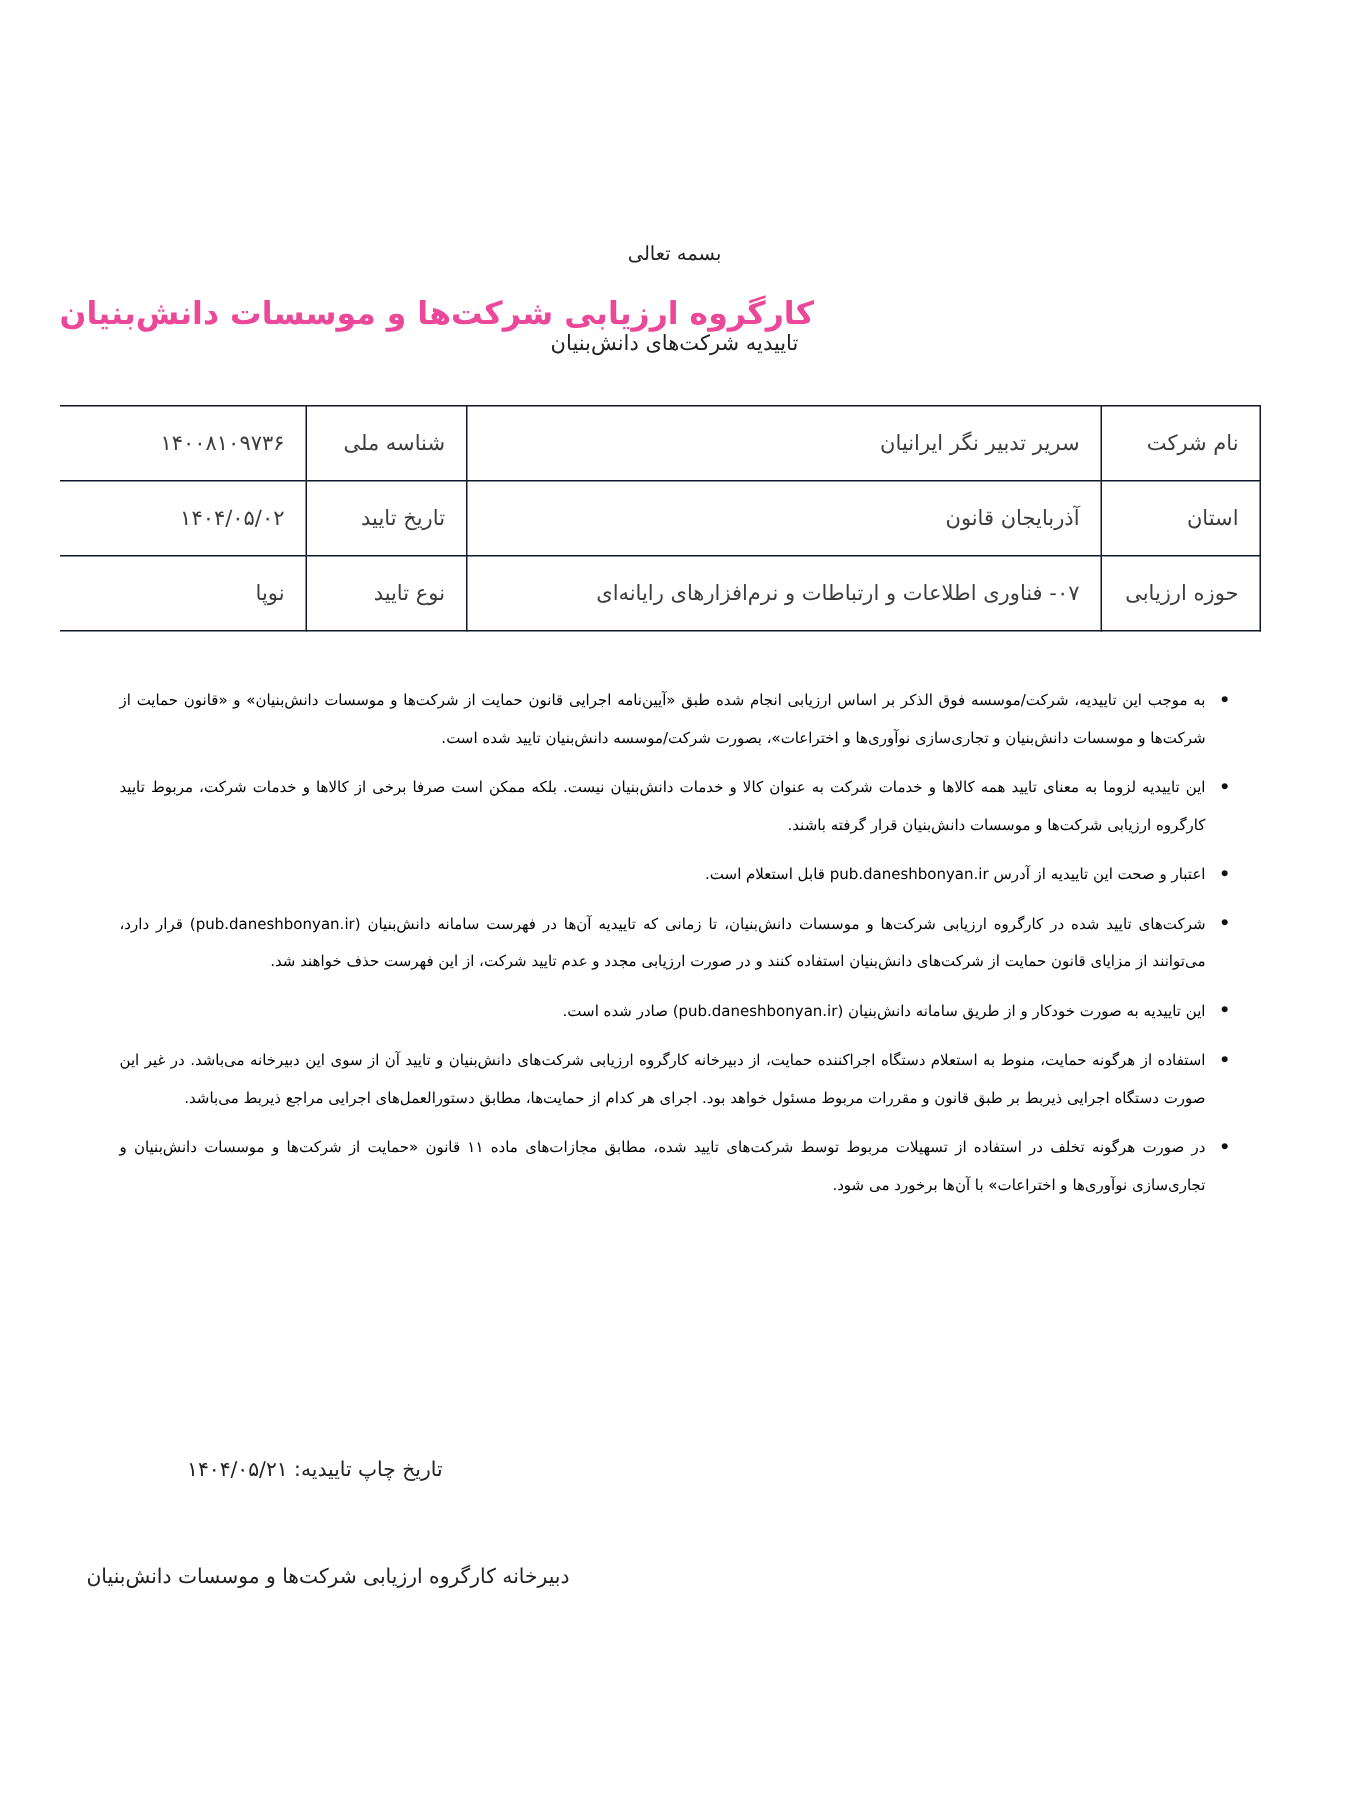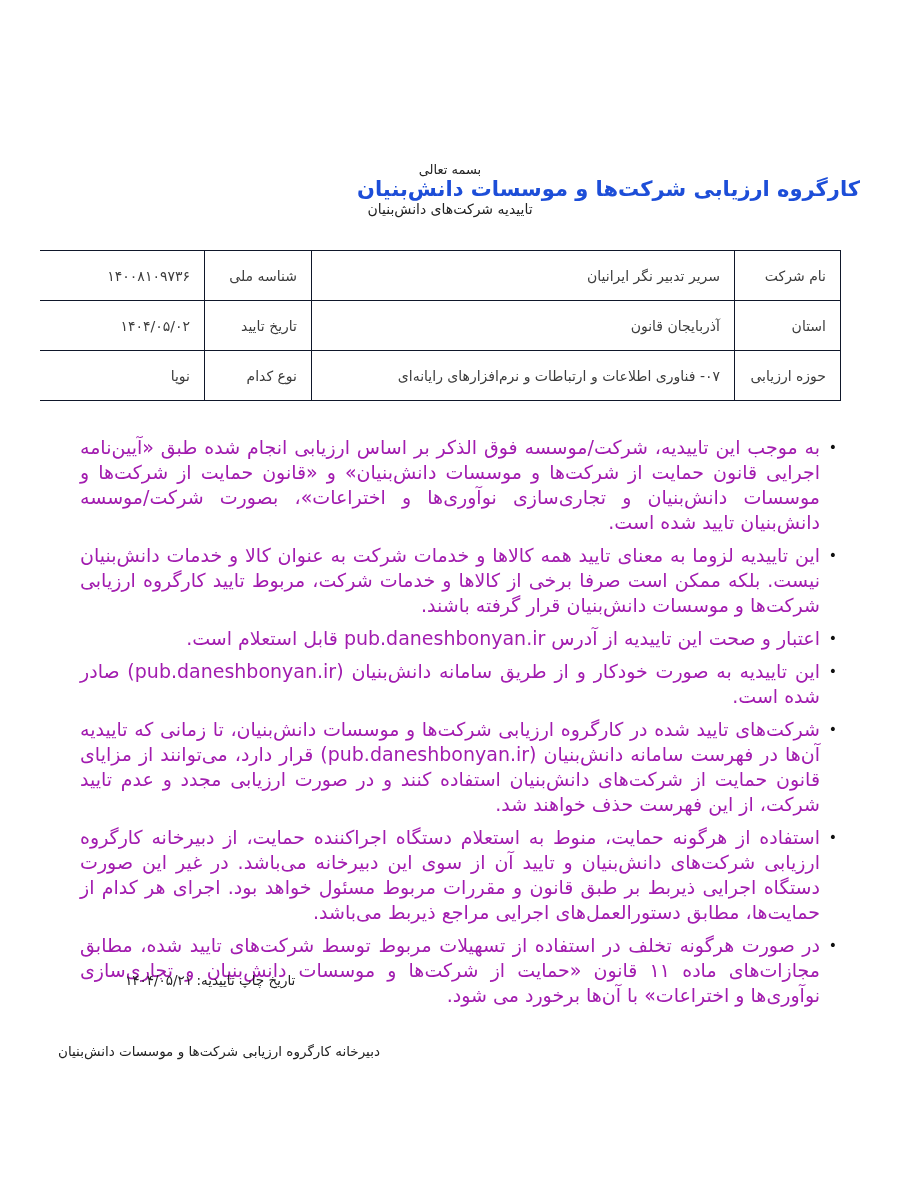--- a/index.html
+++ b/index.html
@@ -5,21 +5,21 @@
   html,body{margin:0;padding:0;background:#ffffff;}
   .page{
     width:820px;height:1200px;position:relative;margin:0 auto;
     background:#ffffff;direction:rtl;overflow:hidden;
     font-family:"DejaVu Sans", sans-serif;color:#1f1f1f;
   }
   .besmele{
     padding-top:162px;text-align:center;font-size:13px;color:#222;
   }
   .doc-title{
-    text-align:right;font-size:21px;font-weight:bold;color:#1d4ed8;
+    margin-top:20px;text-align:left;font-size:21px;font-weight:bold;color:#ec4899;
   }
   .doc-subtitle{
     text-align:center;font-size:14px;color:#222;
   }
   table.cert{
     border-collapse:collapse;table-layout:fixed;
     width:843px;margin:33px 19px 0 38px;
   }
   table.cert td{
     border:1px solid #0f172a;height:49px;padding:0 14px;
@@ -27,22 +27,22 @@
     overflow:hidden;
   }
   col.c-label-r{width:106px}
   col.c-value-r{width:423px}
   col.c-label-l{width:107px}
   col.c-value-l{width:207px}
   ul.bullets{
     list-style:none;margin:34px 40px 0 40px;padding:0;
   }
   ul.bullets li{
-    position:relative;font-size:19px;line-height:25px;
-    text-align:justify;margin:0 0 8px 0;color:#a21caf;
+    position:relative;font-size:10px;line-height:25px;
+    text-align:justify;margin:0 16px 8px 0;color:#000000;
   }
   ul.bullets li::before{
     content:"\2022";
     position:absolute;right:-17px;top:0;
     font-size:14px;color:#111;
   }
   .print-date{
     position:absolute;left:85px;top:972px;
     font-size:13.5px;color:#222;white-space:nowrap;
   }
@@ -78,32 +78,32 @@
       </tr>
       <tr>
         <td>استان</td>
         <td>آذربايجان قانون</td>
         <td>تاریخ تایید</td>
         <td>۱۴۰۴/۰۵/۰۲</td>
       </tr>
       <tr>
         <td>حوزه ارزیابی</td>
         <td>۰۷- فناوری اطلاعات و ارتباطات و نرم‌افزارهای رایانه‌ای</td>
-        <td>نوع کدام</td>
+        <td>نوع تایید</td>
         <td>نوپا</td>
       </tr>
     </tbody>
   </table>
 
   <ul class="bullets">
     <li>به موجب این تاییدیه، شرکت/موسسه فوق الذکر بر اساس ارزیابی انجام شده طبق «آیین‌نامه اجرایی قانون حمایت از شرکت‌ها و موسسات دانش‌بنیان» و «قانون حمایت از شرکت‌ها و موسسات دانش‌بنیان و تجاری‌سازی نوآوری‌ها و اختراعات»، بصورت شرکت/موسسه دانش‌بنیان تایید شده است.</li>
     <li>این تاییدیه لزوما به معنای تایید همه کالاها و خدمات شرکت به عنوان کالا و خدمات دانش‌بنیان نیست. بلکه ممکن است صرفا برخی از کالاها و خدمات شرکت، مربوط تایید کارگروه ارزیابی شرکت‌ها و موسسات دانش‌بنیان قرار گرفته باشند.</li>
     <li>اعتبار و صحت این تاییدیه از آدرس pub.daneshbonyan.ir قابل استعلام است.</li>
+    <li>شرکت‌های تایید شده در کارگروه ارزیابی شرکت‌ها و موسسات دانش‌بنیان، تا زمانی که تاییدیه آن‌ها در فهرست سامانه دانش‌بنیان (pub.daneshbonyan.ir) قرار دارد، می‌توانند از مزایای قانون حمایت از شرکت‌های دانش‌بنیان استفاده کنند و در صورت ارزیابی مجدد و عدم تایید شرکت، از این فهرست حذف خواهند شد.</li>
     <li>این تاییدیه به صورت خودکار و از طریق سامانه دانش‌بنیان (pub.daneshbonyan.ir) صادر شده است.</li>
-    <li>شرکت‌های تایید شده در کارگروه ارزیابی شرکت‌ها و موسسات دانش‌بنیان، تا زمانی که تاییدیه آن‌ها در فهرست سامانه دانش‌بنیان (pub.daneshbonyan.ir) قرار دارد، می‌توانند از مزایای قانون حمایت از شرکت‌های دانش‌بنیان استفاده کنند و در صورت ارزیابی مجدد و عدم تایید شرکت، از این فهرست حذف خواهند شد.</li>
     <li>استفاده از هرگونه حمایت، منوط به استعلام دستگاه اجراکننده حمایت، از دبیرخانه کارگروه ارزیابی شرکت‌های دانش‌بنیان و تایید آن از سوی این دبیرخانه می‌باشد. در غیر این صورت دستگاه اجرایی ذیربط بر طبق قانون و مقررات مربوط مسئول خواهد بود. اجرای هر کدام از حمایت‌ها، مطابق دستورالعمل‌های اجرایی مراجع ذیربط می‌باشد.</li>
     <li>در صورت هرگونه تخلف در استفاده از تسهیلات مربوط توسط شرکت‌های تایید شده، مطابق مجازات‌های ماده ۱۱ قانون «حمایت از شرکت‌ها و موسسات دانش‌بنیان و تجاری‌سازی نوآوری‌ها و اختراعات» با آن‌ها برخورد می شود.</li>
   </ul>
 
   <div class="print-date">تاریخ چاپ تاییدیه: ۱۴۰۴/۰۵/۲۱</div>
 
   <div class="secretariat">دبیرخانه کارگروه ارزیابی شرکت‌ها و موسسات دانش‌بنیان</div>
 
 </div>
 

